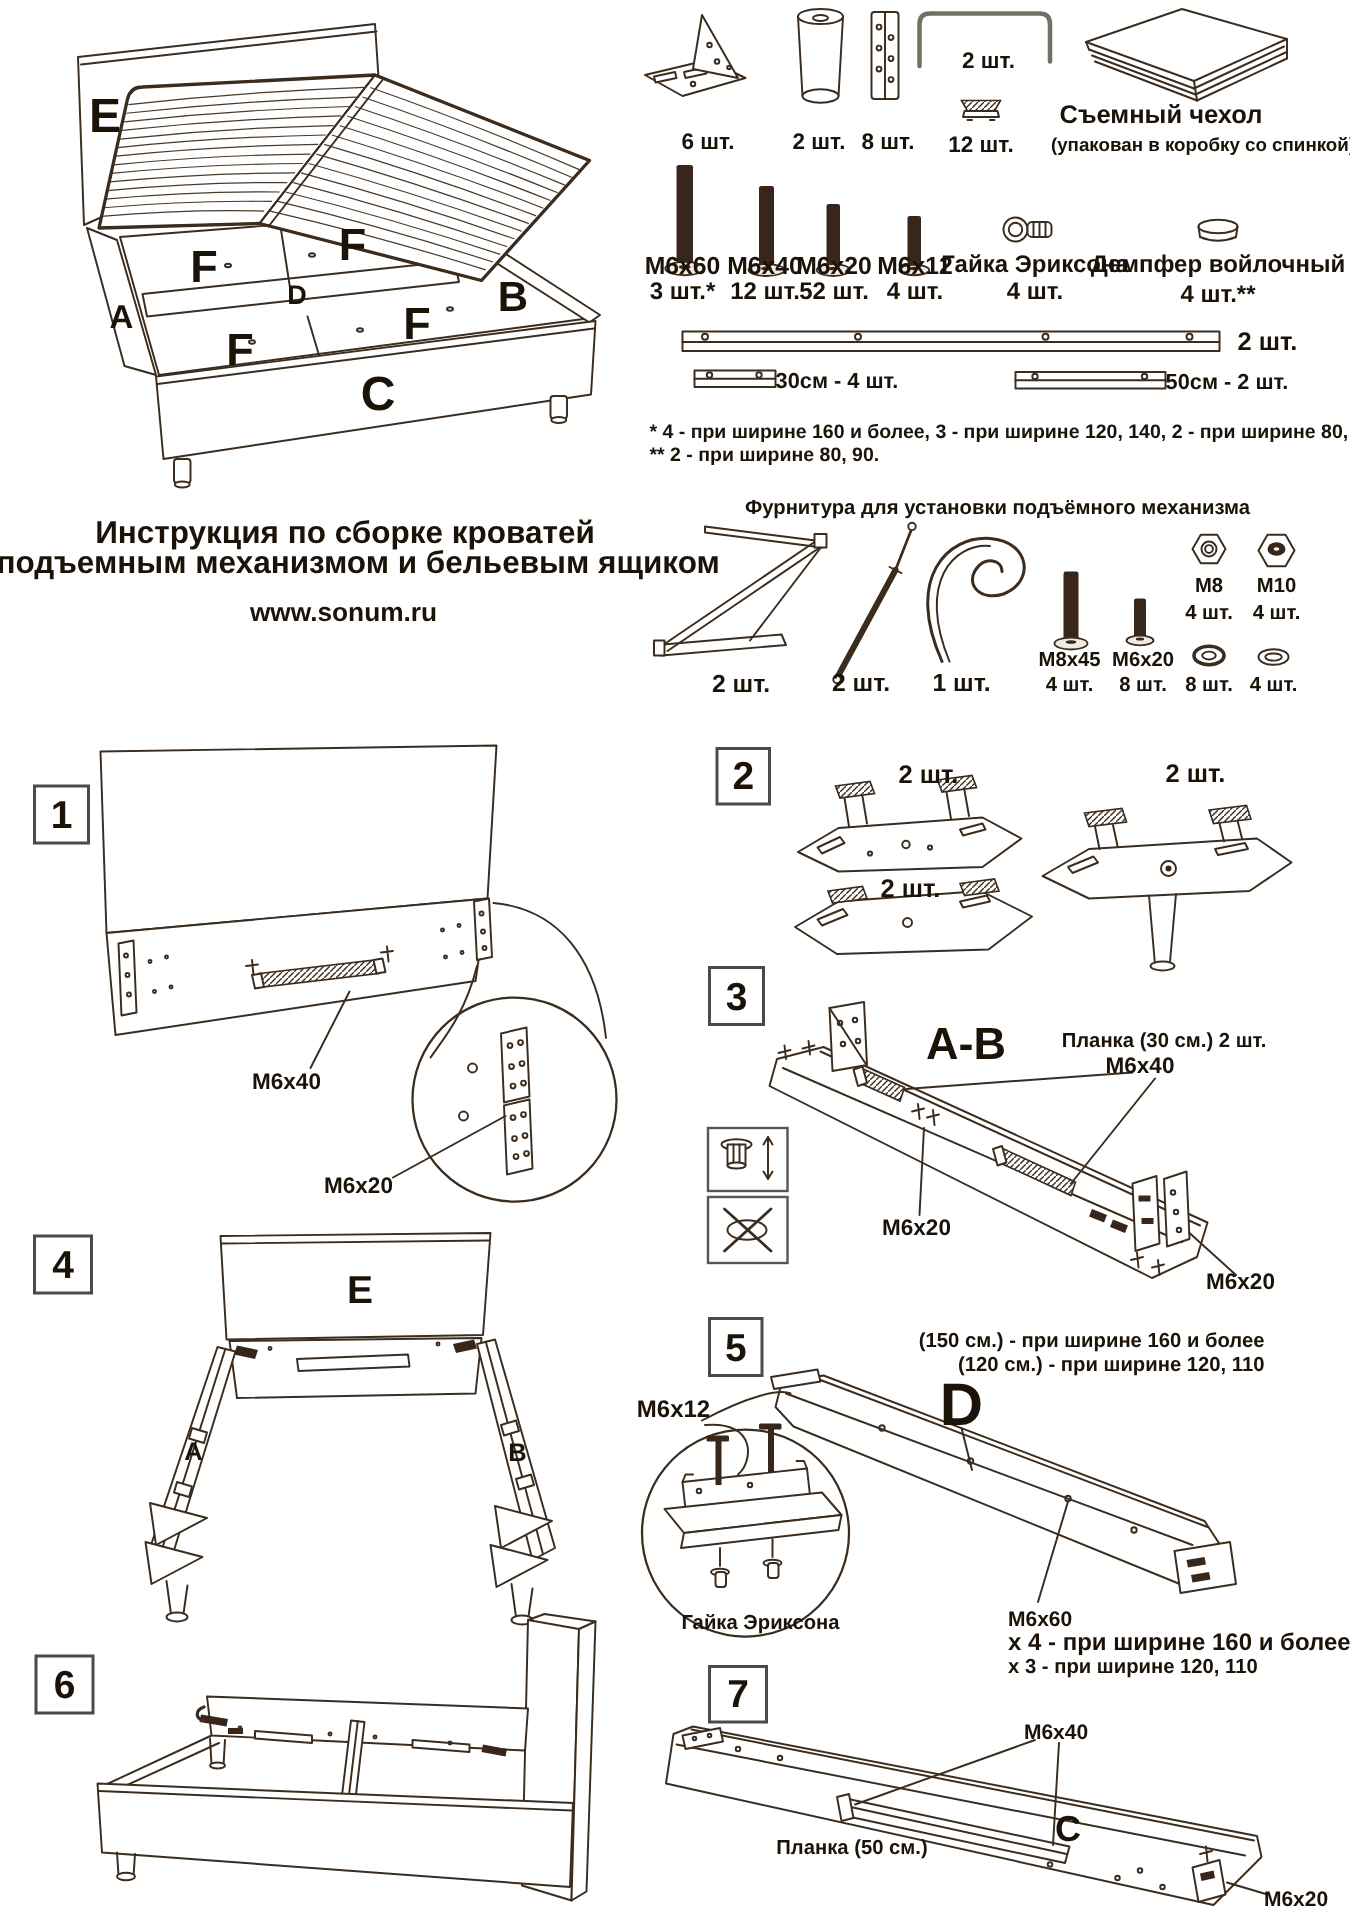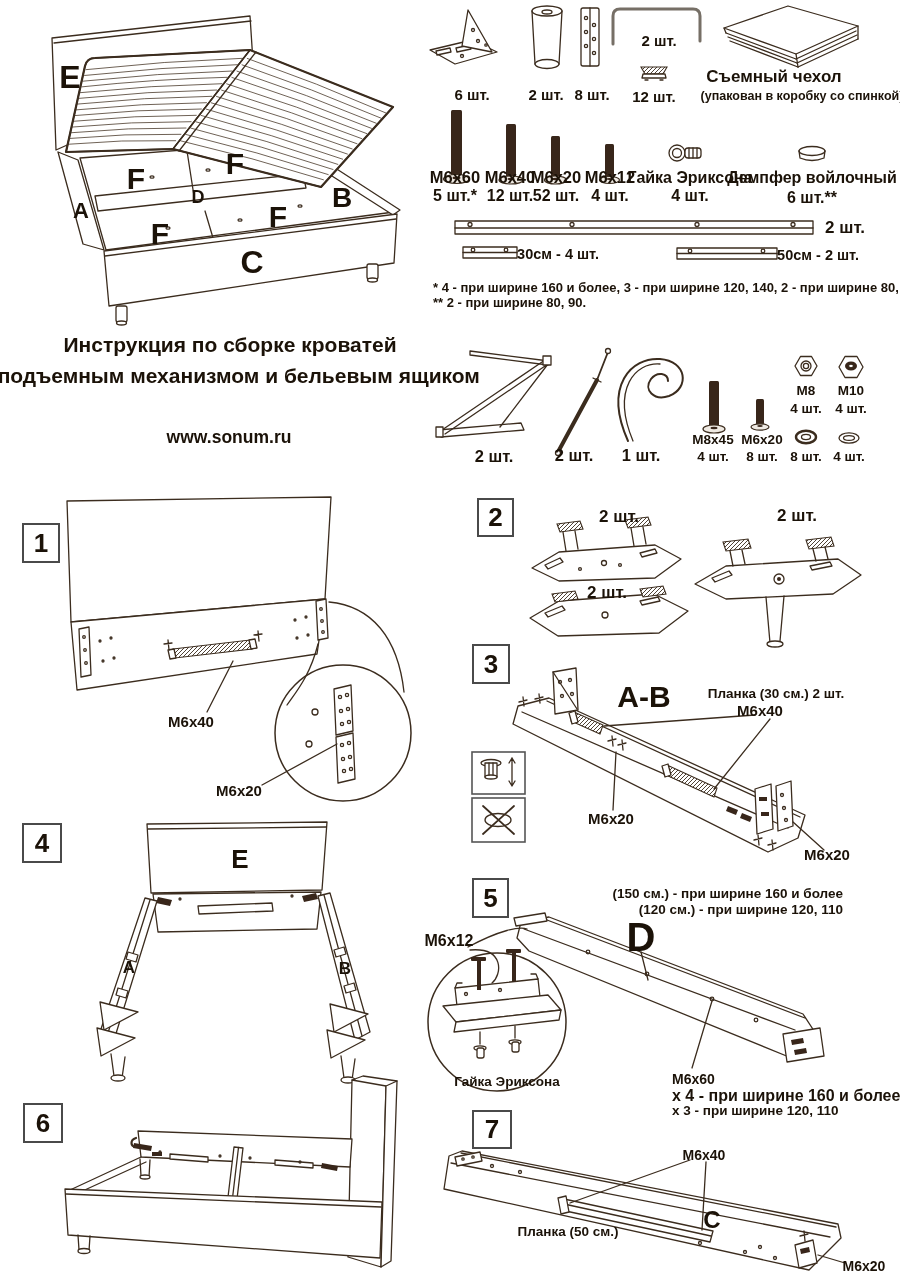--- a/index.html
+++ b/index.html
@@ -175,41 +175,41 @@
 
   <div class="lbl c" style="left:472px;top:95px;font-size:15px">6 шт.</div>
   <div class="lbl c" style="left:546px;top:95px;font-size:15px">2 шт.</div>
   <div class="lbl c" style="left:592px;top:95px;font-size:15px">8 шт.</div>
   <div class="lbl c" style="left:659px;top:41px;font-size:15px">2 шт.</div>
   <div class="lbl c" style="left:654px;top:97px;font-size:15px">12 шт.</div>
   <div class="lbl c" style="left:774px;top:77px;font-size:17px">Съемный чехол</div>
   <div class="lbl c" style="left:802px;top:97px;font-size:12.5px">(упакован в коробку со спинкой)</div>
 
   <div class="lbl c" style="left:455px;top:178px;font-size:16.5px">М6х60</div>
-  <div class="lbl c" style="left:455px;top:196px;font-size:16px">5 шт.*</div>
+  <div class="lbl c" style="left:455px;top:196px;font-size:16px">3 шт.*</div>
   <div class="lbl c" style="left:510px;top:178px;font-size:16.5px">М6х40</div>
   <div class="lbl c" style="left:510px;top:196px;font-size:16px">12 шт.</div>
   <div class="lbl c" style="left:556px;top:178px;font-size:16.5px">М6х20</div>
   <div class="lbl c" style="left:556px;top:196px;font-size:16px">52 шт.</div>
   <div class="lbl c" style="left:610px;top:178px;font-size:16.5px">М6х12</div>
   <div class="lbl c" style="left:610px;top:196px;font-size:16px">4 шт.</div>
   <div class="lbl c" style="left:690px;top:178px;font-size:16px">Гайка Эриксона</div>
   <div class="lbl c" style="left:690px;top:196px;font-size:16px">4 шт.</div>
   <div class="lbl c" style="left:812px;top:178px;font-size:16px">Демпфер войлочный</div>
-  <div class="lbl c" style="left:812px;top:198px;font-size:16px">6 шт.**</div>
+  <div class="lbl c" style="left:812px;top:198px;font-size:16px">4 шт.**</div>
 
   <div class="lbl c" style="left:845px;top:228px;font-size:17px">2 шт.</div>
   <div class="lbl c" style="left:558px;top:255px;font-size:14.5px">30см - 4 шт.</div>
   <div class="lbl c" style="left:818px;top:256px;font-size:14.5px">50см - 2 шт.</div>
   <div class="lbl" style="left:433px;top:281px;font-size:13px">* 4 - при ширине 160 и более, 3 - при ширине 120, 140, 2 - при ширине 80, 90.</div>
   <div class="lbl" style="left:433px;top:296px;font-size:13px">** 2 - при ширине 80, 90.</div>
 
-  <div class="lbl c" style="left:230px;top:345px;font-size:21px">Инструкция по сборке кроватей</div>
+  <div class="lbl c" style="left:230px;top:356px;font-size:21px">Инструкция по сборке кроватей</div>
   <div class="lbl c" style="left:230px;top:376px;font-size:21px">с подъемным механизмом и бельевым ящиком</div>
-  <div class="lbl c" style="left:229px;top:437px;font-size:17.5px">www.sonum.ru</div>
+  <div class="lbl c" style="left:229px;top:408px;font-size:17.5px">www.sonum.ru</div>
 
   <svg style="left:435px;top:345px" width="465" height="120" viewBox="435 345 465 120">
     <g>
       <polygon class="fw" points="438,430 521,423 524,430 441,437"></polygon>
       <path class="ln" d="M442,430 L545,360 M445,434 L548,364 M500,427 L548,364"></path>
       <path class="ln" d="M470,351 L549,361 M470,355 L548,365 M470,351 L470,355"></path>
       <rect class="fw" x="436" y="427" width="7" height="10"></rect>
       <rect class="fw" x="543" y="356" width="8" height="9"></rect>
     </g>
     <g>
@@ -246,20 +246,21 @@
     <g>
       <ellipse class="ln" style="stroke-width:2.4" cx="806" cy="437" rx="10" ry="6.2"></ellipse>
       <ellipse class="ln" cx="806" cy="437" rx="4.5" ry="2.6"></ellipse>
     </g>
     <g>
       <ellipse class="ln" cx="849" cy="438" rx="10" ry="5.2"></ellipse>
       <ellipse class="ln" cx="849" cy="438" rx="5.5" ry="2.4"></ellipse>
     </g>
   </svg>
 
+  <div class="lbl c" style="left:665px;top:339px;font-size:13.5px">Фурнитура для установки подъёмного механизма</div>
   <div class="lbl c" style="left:494px;top:457px;font-size:16.5px">2 шт.</div>
   <div class="lbl c" style="left:574px;top:456px;font-size:16.5px">2 шт.</div>
   <div class="lbl c" style="left:641px;top:456px;font-size:16.5px">1 шт.</div>
   <div class="lbl c" style="left:713px;top:440px;font-size:13.5px">М8х45</div>
   <div class="lbl c" style="left:713px;top:457px;font-size:13.5px">4 шт.</div>
   <div class="lbl c" style="left:762px;top:440px;font-size:13.5px">М6х20</div>
   <div class="lbl c" style="left:762px;top:457px;font-size:13.5px">8 шт.</div>
   <div class="lbl c" style="left:806px;top:391px;font-size:13.5px">М8</div>
   <div class="lbl c" style="left:806px;top:409px;font-size:13.5px">4 шт.</div>
   <div class="lbl c" style="left:851px;top:391px;font-size:13.5px">М10</div>

